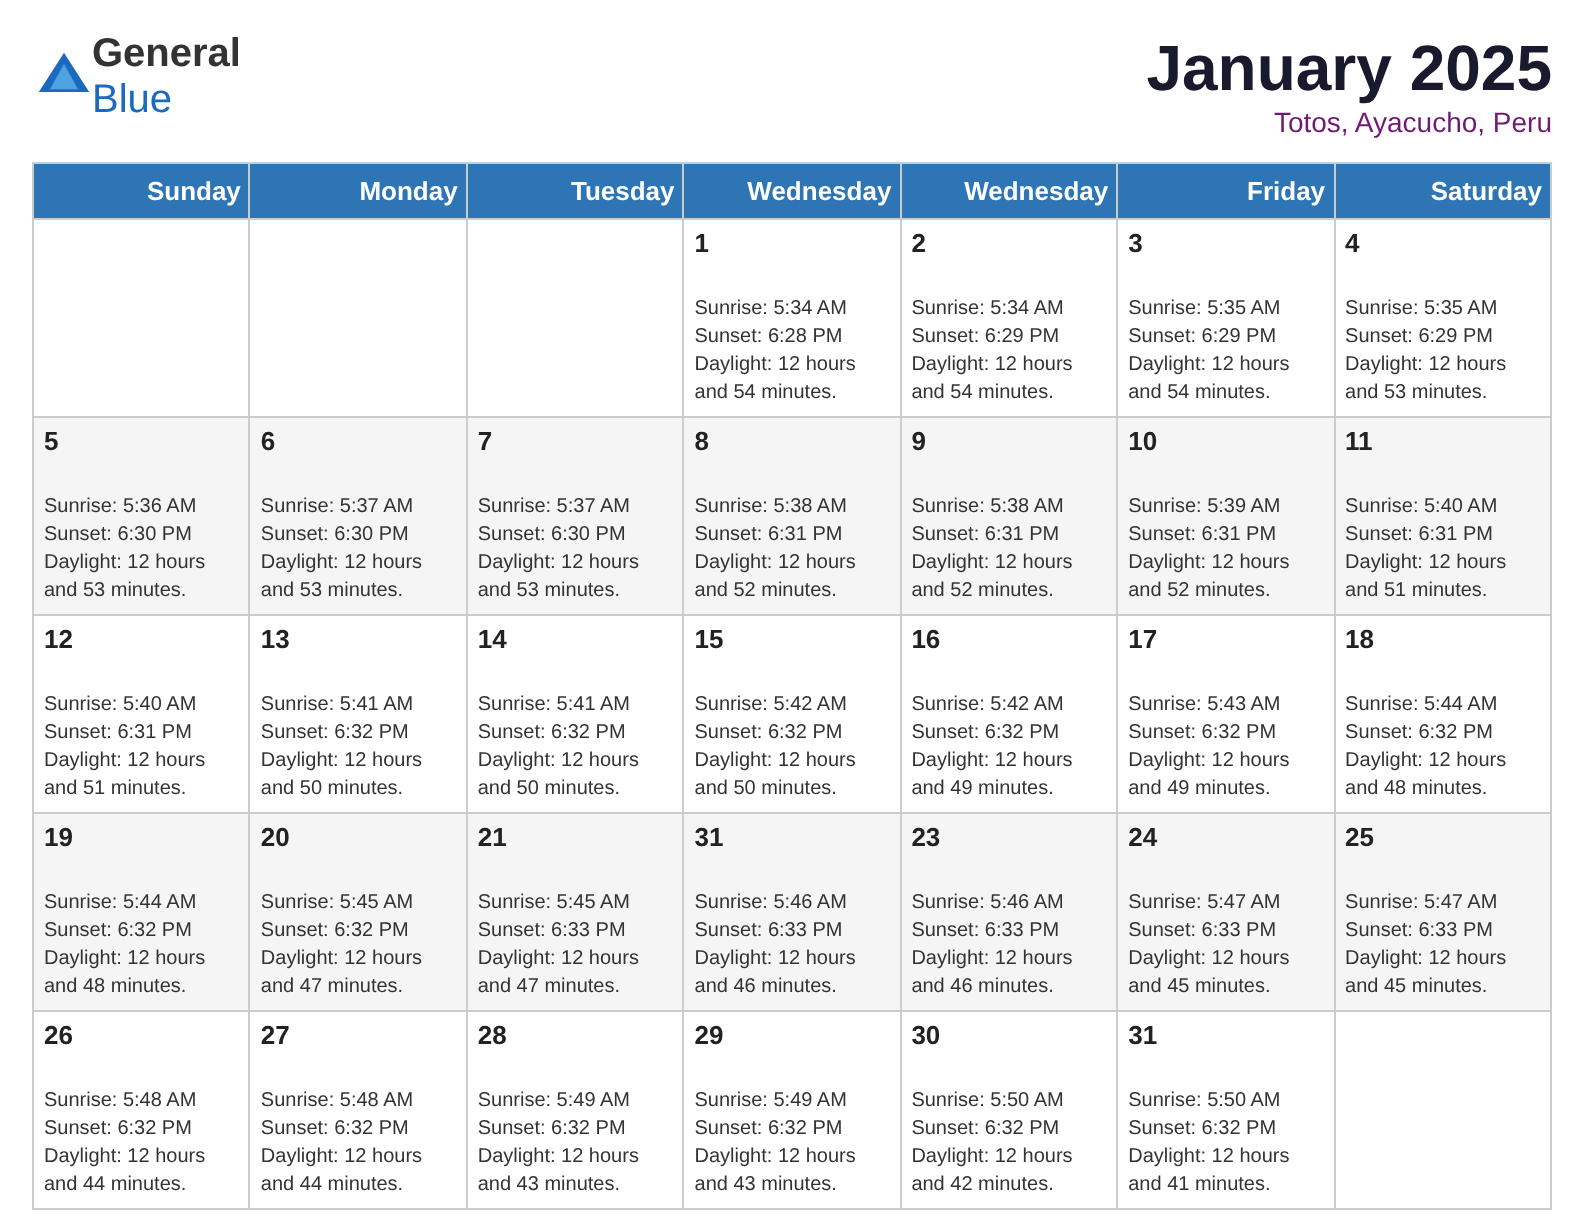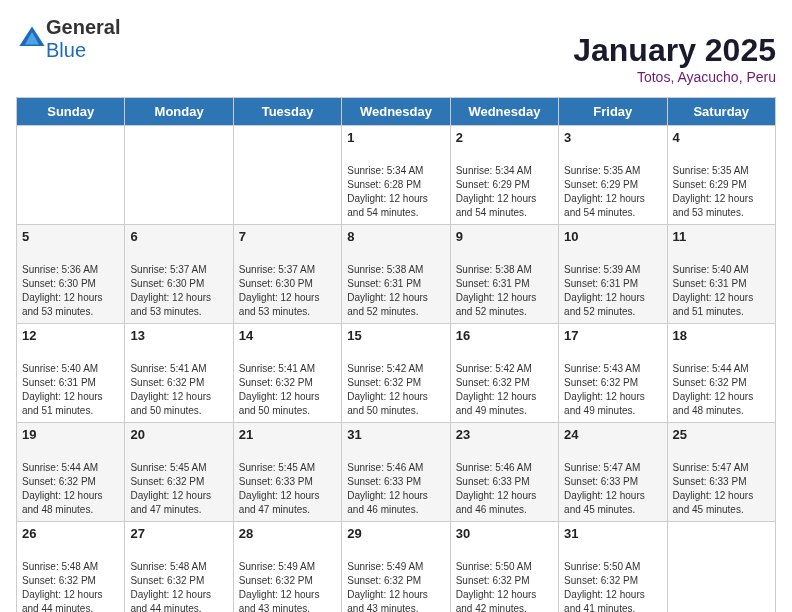--- a/index.html
+++ b/index.html
@@ -30,21 +30,20 @@
       font-weight: normal;
       color: #1a6bbf;
     }
     .logo-icon {
       width: 28px;
       height: 28px;
       margin-left: 2px;
     }
     .title-block {
       text-align: right;
-      margin-top: 16px;
     }
     .month-title {
       font-size: 32px;
       font-weight: bold;
       color: #1a1a2e;
     }
     .subtitle {
       font-size: 14px;
       color: #701a75;
     }
@@ -52,21 +51,21 @@
       width: 100%;
       border-collapse: collapse;
       border: 1px solid #ccc;
     }
     .calendar th {
       background-color: #2e75b6;
       color: #fff;
       font-size: 13px;
       font-weight: bold;
       padding: 6px 4px;
-      text-align: center;
+      text-align: right;
       border: 1px solid #ccc;
     }
     .calendar td {
       vertical-align: top;
       border: 1px solid #ccc;
       padding: 4px 5px;
       width: 108px;
       min-height: 80px;
       background: #fff;
     }

